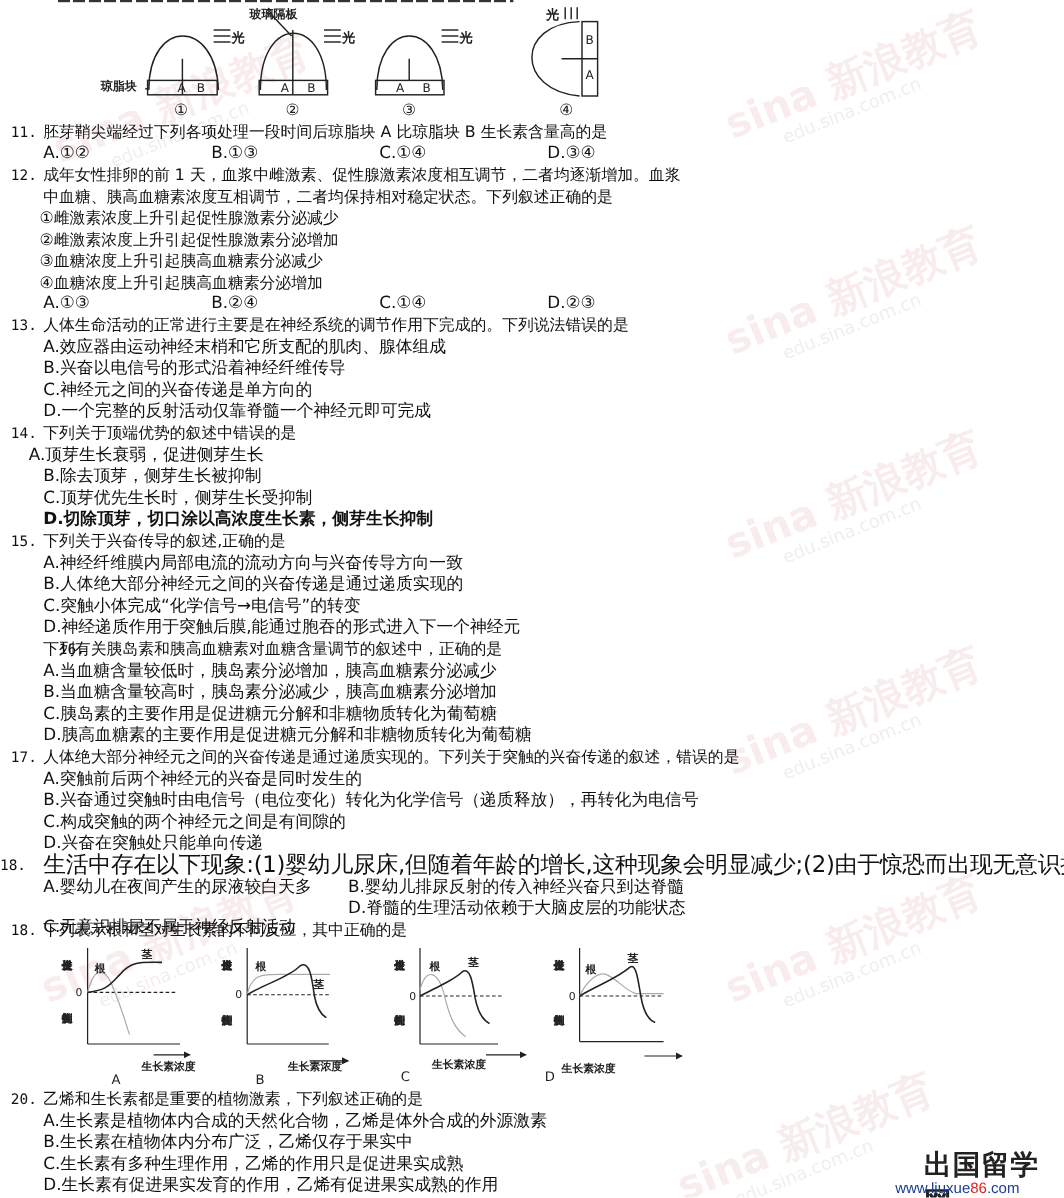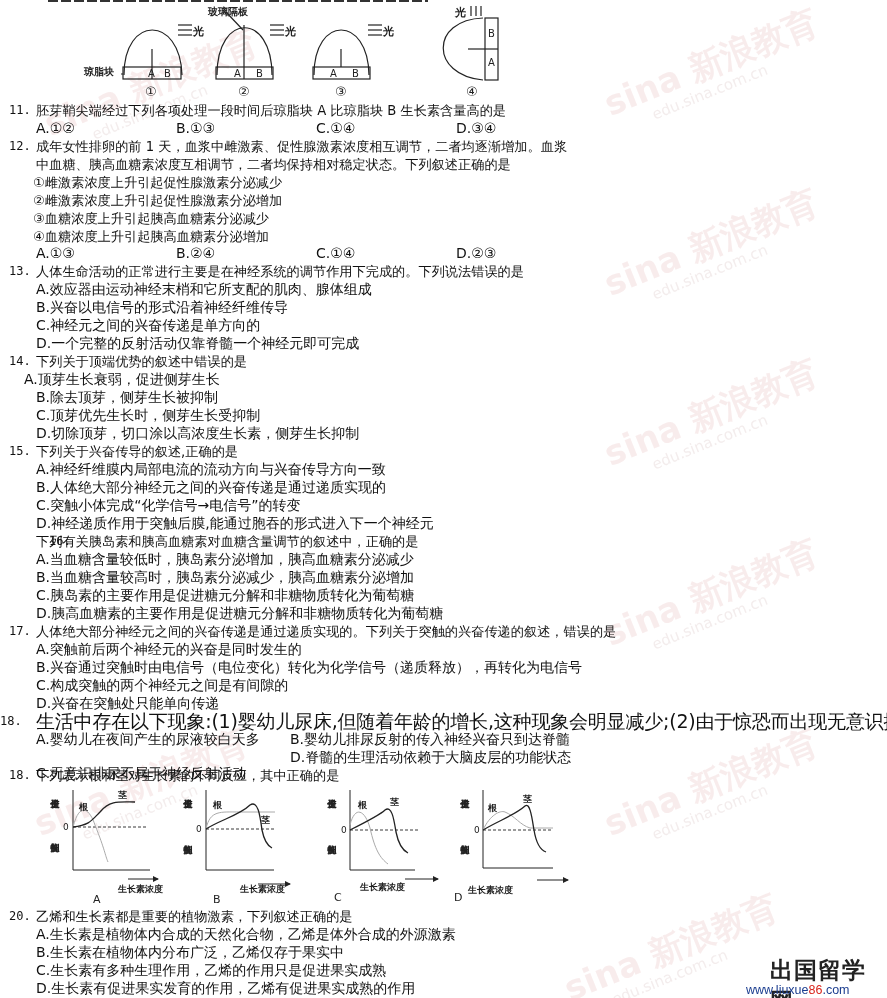--- a/index.html
+++ b/index.html
@@ -120,21 +120,21 @@
 <div class="opt" style="left:36px;top:281px;">A.效应器由运动神经末梢和它所支配的肌肉、腺体组成</div>
 <div class="opt" style="left:36px;top:299px;">B.兴奋以电信号的形式沿着神经纤维传导</div>
 <div class="opt" style="left:36px;top:317px;">C.神经元之间的兴奋传递是单方向的</div>
 <div class="opt" style="left:36px;top:335px;">D.一个完整的反射活动仅靠脊髓一个神经元即可完成</div>
 
 <div class="qnum" style="left:9px;top:353px;">14.</div>
 <div class="line" style="left:36px;top:353px;">下列关于顶端优势的叙述中错误的是</div>
 <div class="opt" style="left:24px;top:371px;">A.顶芽生长衰弱，促进侧芽生长</div>
 <div class="opt" style="left:36px;top:389px;">B.除去顶芽，侧芽生长被抑制</div>
 <div class="opt" style="left:36px;top:407px;">C.顶芽优先生长时，侧芽生长受抑制</div>
-<div class="opt" style="left:36px;top:425px;">D.切除顶芽，切口涂以高浓度生长素，侧芽生长抑制</div>
+<div class="opt" style="left:36px;top:425px;font-weight:bold;">D.切除顶芽，切口涂以高浓度生长素，侧芽生长抑制</div>
 
 <div class="qnum" style="left:9px;top:443px;">15.</div>
 <div class="line" style="left:36px;top:443px;">下列关于兴奋传导的叙述,正确的是</div>
 <div class="opt" style="left:36px;top:461px;">A.神经纤维膜内局部电流的流动方向与兴奋传导方向一致</div>
 <div class="opt" style="left:36px;top:479px;">B.人体绝大部分神经元之间的兴奋传递是通过递质实现的</div>
 <div class="opt" style="left:36px;top:497px;">C.突触小体完成“化学信号→电信号”的转变</div>
 <div class="opt" style="left:36px;top:515px;">D.神经递质作用于突触后膜,能通过胞吞的形式进入下一个神经元</div>
 
 <div class="qnum" style="left:9px;top:533px;margin-left:40px;">16.</div>
 <div class="line" style="left:36px;top:533px;">下列有关胰岛素和胰高血糖素对血糖含量调节的叙述中，正确的是</div>

